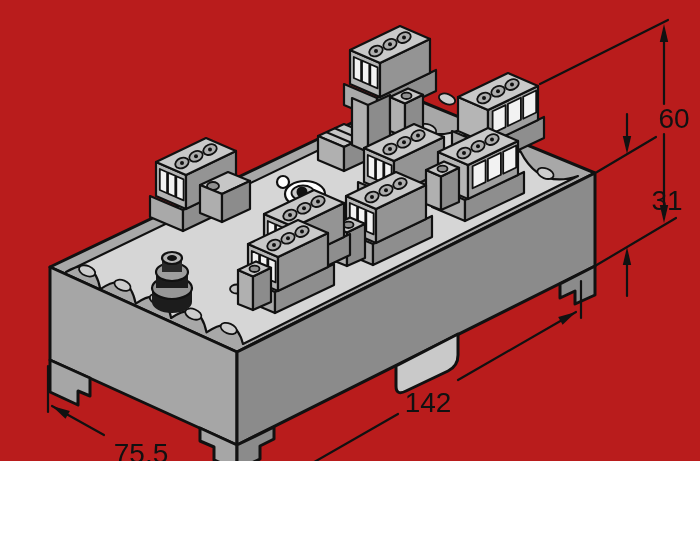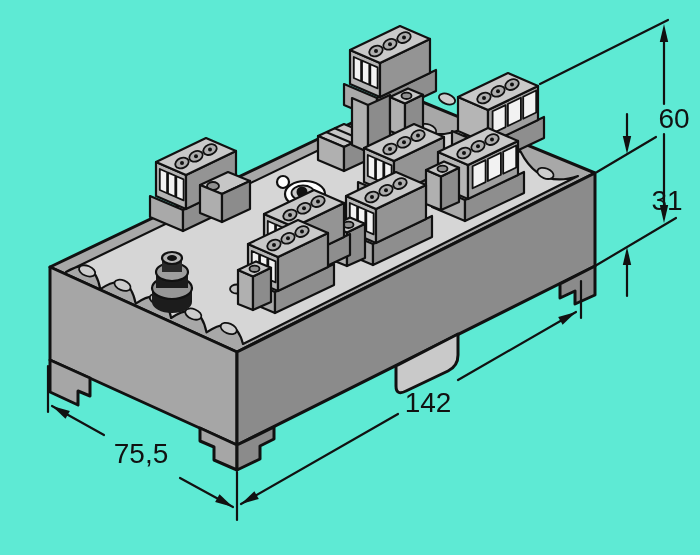--- a/index.html
+++ b/index.html
@@ -1,16 +1,16 @@
 <!DOCTYPE html>
 <html><head>
 <meta charset="utf-8">
 <style>
   html,body{margin:0;padding:0;background:#ffffff;}
-  .stage{position:relative;width:700px;height:555px;background:#5eead4;overflow:hidden;
+  .stage{position:relative;width:700px;height:461px;background:#b91c1c;overflow:hidden;
          font-family:"Liberation Sans", sans-serif;text-decoration:underline;}
   svg{display:block;}
   .o3{stroke:#111;stroke-width:3;stroke-linejoin:round;stroke-linecap:round;}
   .o2{stroke:#111;stroke-width:2.2;stroke-linejoin:round;stroke-linecap:round;}
   .o15{stroke:#111;stroke-width:1.8;stroke-linejoin:round;}
   .dim{stroke:#111;stroke-width:2.2;fill:none;stroke-linecap:round;}
   .arr{fill:#111;stroke:none;}
   .dimtext{font-family:"Liberation Sans", sans-serif;font-size:28px;fill:#111;}
 </style>
 </head>

